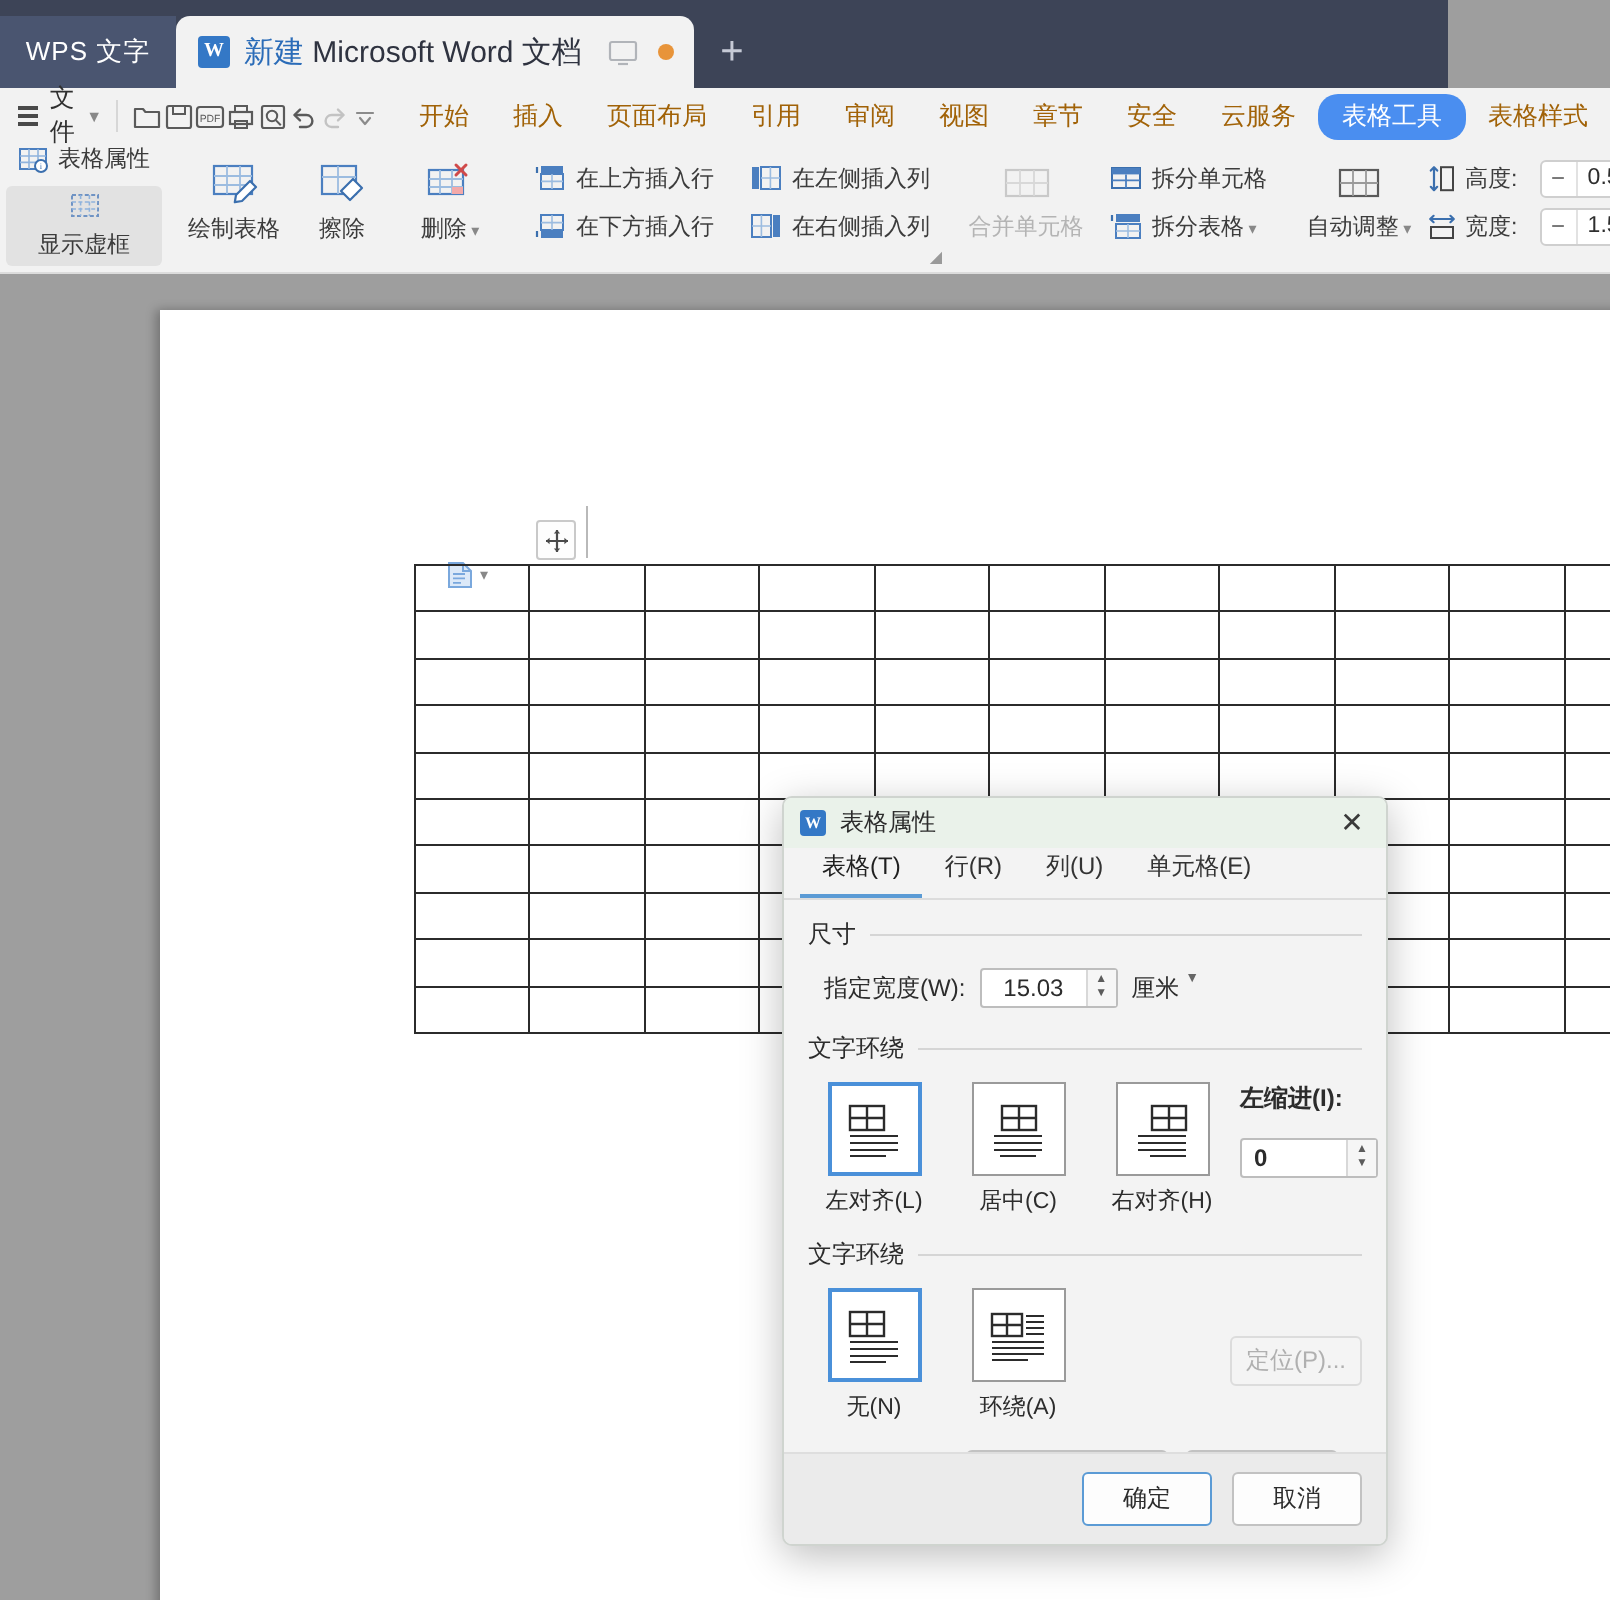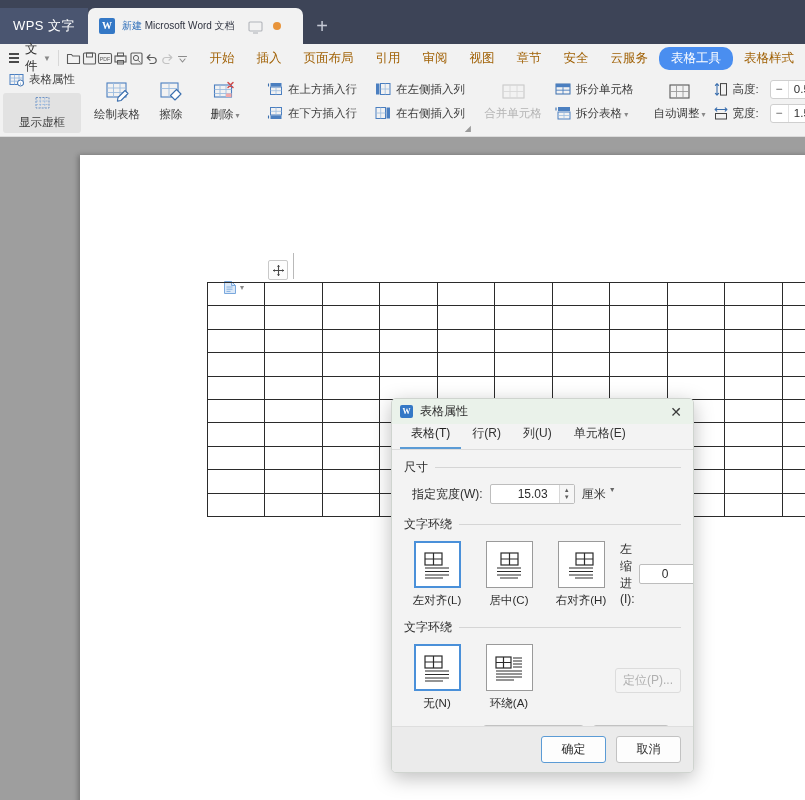--- a/index.html
+++ b/index.html
@@ -7,21 +7,21 @@
   body {
     width:805px; height:800px;
     font-family:"Liberation Sans","DejaVu Sans",sans-serif;
     background:#9e9e9e;
     overflow:hidden;
     -webkit-font-smoothing:antialiased;
   }
 
   
   #titlebar {
-    position:absolute; left:0; top:0; width:805px; height:44px;
+    position:absolute; left:0; top:0; width:724px; height:44px;
     background:#3d4457;
     display:flex; align-items:flex-end;
   }
   .wps-badge {
     width:88px; height:36px; margin-bottom:0;
     background:#4a5570;
     display:flex; align-items:center; justify-content:center;
     color:#ffffff; font-size:13px; letter-spacing:.5px;
   }
   .doc-tab {
@@ -31,21 +31,21 @@
     display:flex; align-items:center;
     padding:0 10px 0 11px;
     gap:7px;
   }
   .tab-wicon {
     width:16px; height:16px; border-radius:2px;
     background:#3478c6; color:#fff;
     font-size:10px; line-height:16px; text-align:center;
     font-family:"Liberation Serif",serif; font-weight:bold;
   }
-  .tab-title { font-size:10px; color:#2f3340; white-space:nowrap; }
+  .tab-title { font-size:15px; color:#2f3340; white-space:nowrap; }
   .tab-title .blue { color:#2b6cb8; }
   .tab-monitor { width:15px; height:13px; opacity:.55; margin-left:6px; }
   .tab-dot { width:8px; height:8px; border-radius:50%; background:#e8943a; margin-left:3px; }
   .new-tab {
     width:38px; height:36px; display:flex;
     align-items:center; justify-content:center;
     color:#c6cad6; font-size:20px; font-weight:300;
   }
 
   
@@ -174,42 +174,42 @@
   }
   .dlg-tab.active { color:#1f1f1f; border-bottom:2px solid #5b9bd5; }
 
   #dlg-body { padding:9px 12px 0 12px; }
   .sec-title { display:flex; align-items:center; gap:7px; font-size:12px; color:#2c2c2c; margin-bottom:8px; }
   .sec-title .rule { flex:1; height:1px; background:#d5d5d5; }
 
   .row { display:flex; align-items:center; gap:7px; padding-left:8px; }
   .dlg-spin {
     display:flex; align-items:center; height:20px;
-    border:1px solid #bdbdbd; background:#fff; border-radius:2px;padding-left:16px;
+    border:1px solid #bdbdbd; background:#fff; border-radius:2px;
   }
   .dlg-spin .v { width:52px; text-align:center; font-size:12px; color:#2c2c2c; }
   .dlg-spin .arrows {
     width:15px; height:18px; border-left:1px solid #d8d8d8;
     display:flex; flex-direction:column; align-items:center; justify-content:center;
     font-size:6px; color:#5c5c5c; line-height:7px; background:#f6f6f6;
   }
   .unit { display:flex; gap:3px; font-size:12px; }
   .unit .cc { font-size:7px; color:#666; }
 
   .tiles { display:flex; align-items:flex-start; gap:22px; padding-left:8px; }
   .tile-wrap { display:flex; flex-direction:column; align-items:center; gap:5px; width:50px; }
   .tile {
     width:47px; height:47px; background:#fff;
     border:1px solid #9a9a9a;
     display:flex; align-items:center; justify-content:center;
   }
   .tile.sel { border:2px solid #4a90d9; box-shadow:inset 0 0 0 1px #ffffff; }
   .tile-lbl { font-size:11.5px; color:#2c2c2c; white-space:nowrap; }
 
-  .indent-block { margin-left:14px; display:flex; flex-direction:row; gap:4px; }
+  .indent-block { margin-left:14px; display:flex; flex-direction:column; gap:4px;font-weight:bold; }
   .indent-block .cap { font-size:12px; }
 
   .btn {
     border:1px solid #c2c2c2; background:#fdfdfd; border-radius:3px;
     font-size:12px; color:#2c2c2c;
     display:flex; align-items:center; justify-content:center;
     height:25px;
   }
   .btn.disabled { color:#b0b0b0; background:#f4f4f4; border-color:#dcdcdc; }
   .btn.primary { border:1px solid #5b9bd5; }

